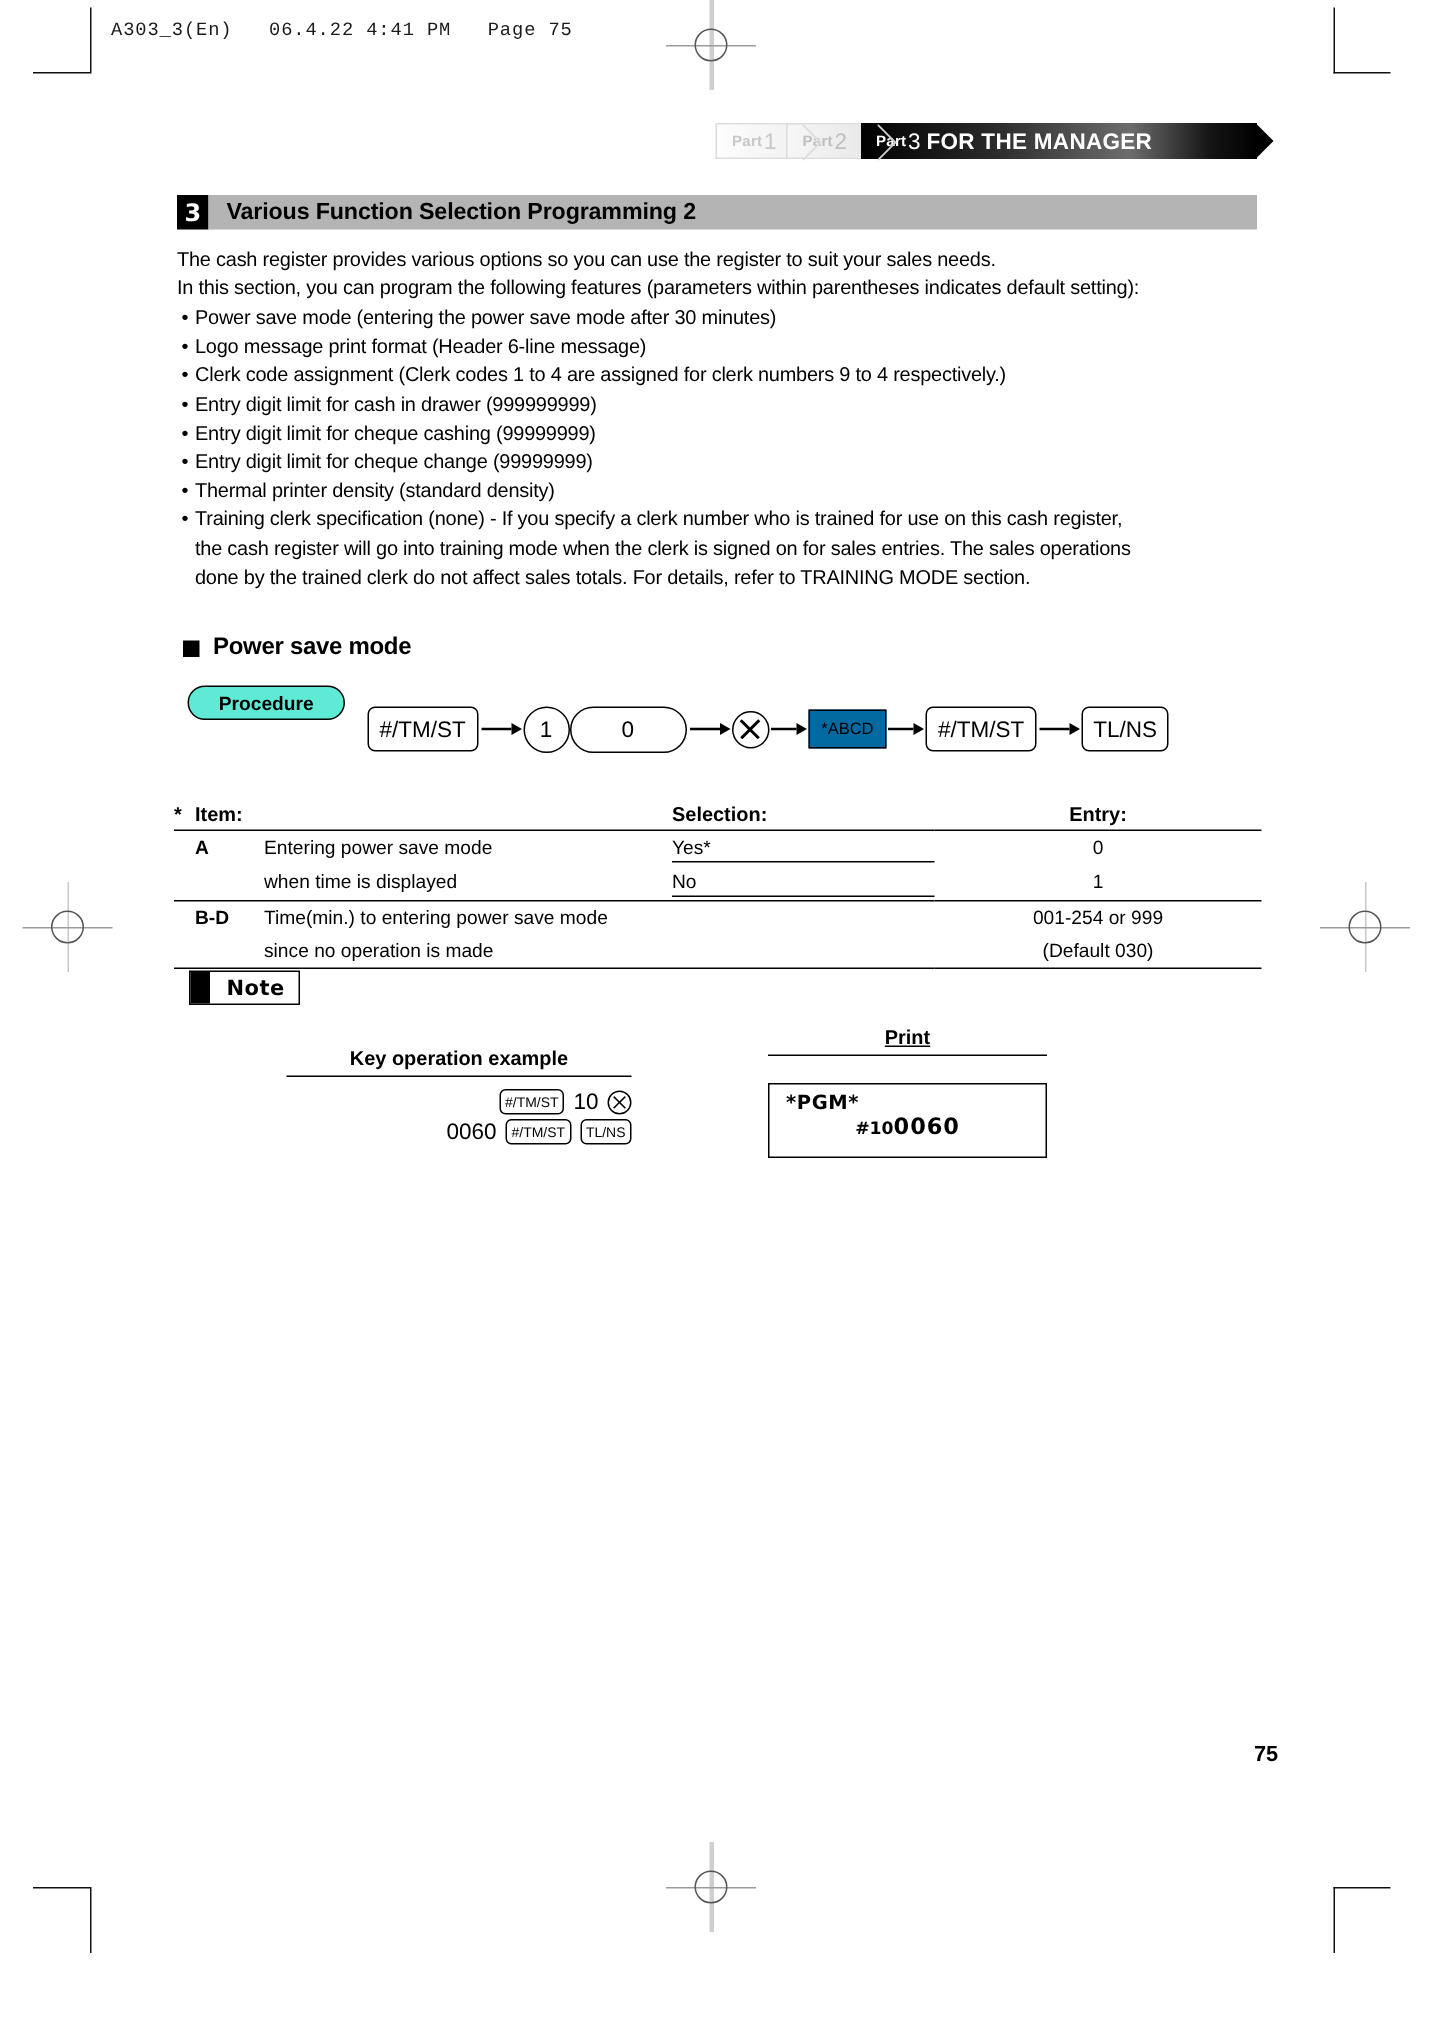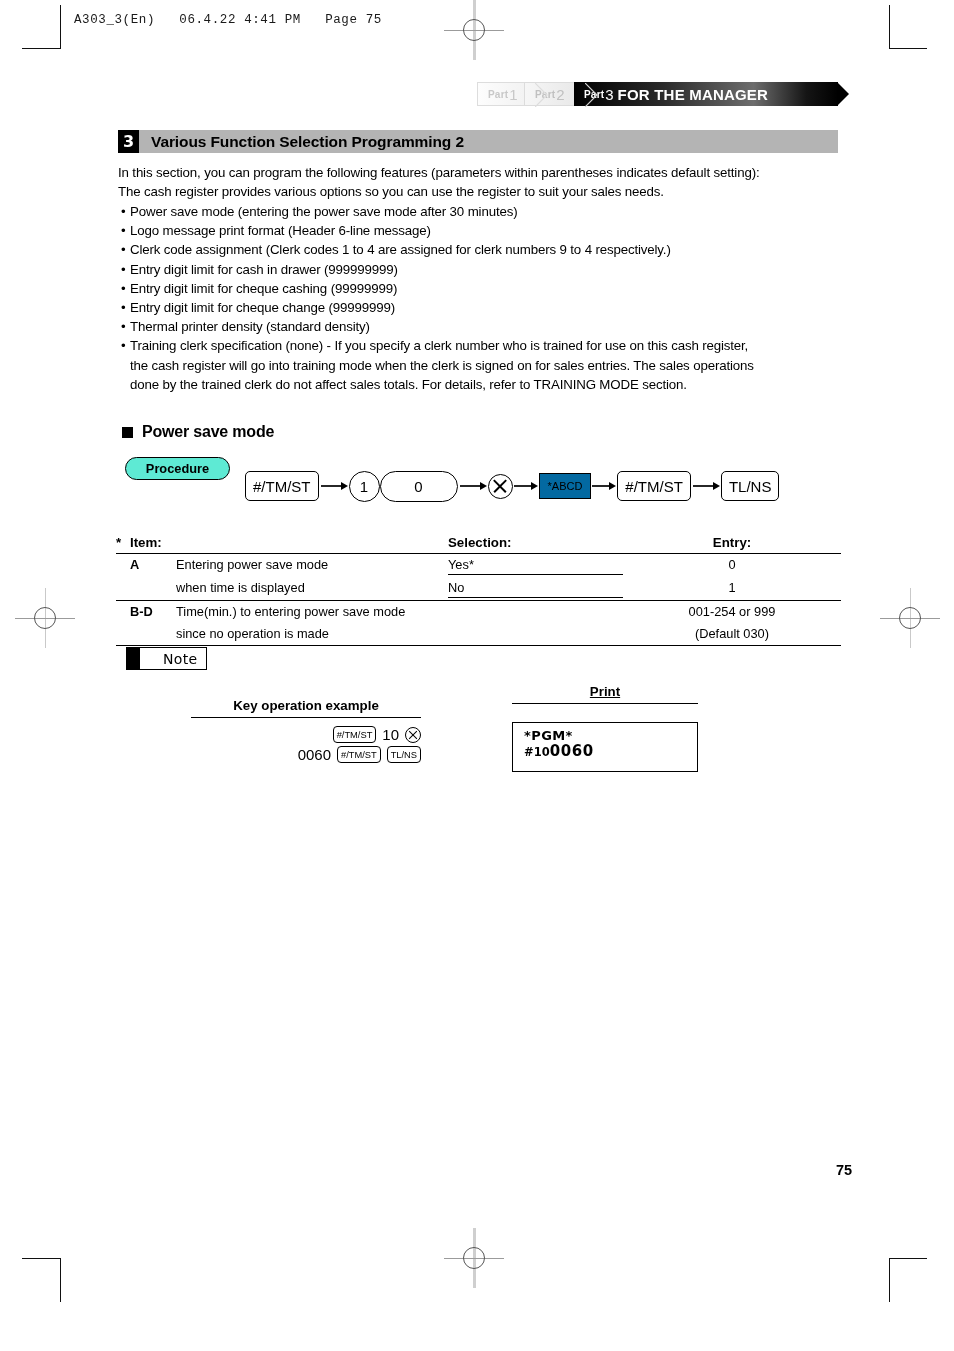--- a/index.html
+++ b/index.html
@@ -236,23 +236,23 @@
     left: 126px; top: 647px;
     display: flex; align-items: center; gap: 14px;
   }
   .note-box {
     display: flex; align-items: stretch;
     height: 23px;
     border: 1.8px solid #000;
   }
   .note-tab { width: 13px; background: #000; }
   .note-label {
-    padding: 0 9px 0 23px;
+    padding: 0 9px 0 11px;
     display: flex; align-items: center;
-    font-size: 14px; font-weight: normal; letter-spacing: 0.3px;
+    font-size: 14px; font-weight: bold; letter-spacing: 0.3px;
     font-family: "DejaVu Sans", sans-serif;
   }
   .note-text {
     font-size: 12.8px; font-style: italic; letter-spacing: -0.1px;
   }
 
   
   .koe-head {
     position: absolute;
     left: 191px; top: 698px;
@@ -305,21 +305,21 @@
   .print-box {
     position: absolute;
     left: 512px; top: 722px;
     width: 186px; height: 50px;
     border: 1.6px solid #000;
     background: #fff;
     padding: 6px 11px 0 11px;
     font-family: "DejaVu Sans", sans-serif;
   }
   .pgm-line { font-size: 13px; font-weight: bold; letter-spacing: 0.4px; line-height: 14px; }
-  .pb-row { display: flex; justify-content: flex-start; align-items: baseline; line-height: 16px; }
+  .pb-row { display: flex; justify-content: center; align-items: baseline; line-height: 16px; }
   .pb-left { font-size: 11.5px; font-weight: bold; }
   .pb-right { font-size: 15px; font-weight: bold; letter-spacing: 0.6px; }
 
   
   .page-num {
     position: absolute;
     left: 836px; top: 1162px;
     font-size: 14.5px; font-weight: bold;
   }
 </style>
@@ -388,22 +388,22 @@
     </span>
   </div>
 </div>
 
 <div class="section-title-row">
   <div class="sec-num">3</div>
   <div class="sec-bar">Various Function Selection Programming 2</div>
 </div>
 
 <div class="intro">
+  <div class="line">The cash register provides various options so you can use the register to suit your sales needs.</div>
   <div class="line">In this section, you can program the following features (parameters within parentheses indicates default setting):</div>
-  <div class="line">The cash register provides various options so you can use the register to suit your sales needs.</div>
 </div>
 
 <div class="bullets">
   <div class="bi">
       <span class="bdot">•</span>
       <span class="btxt">Power save mode (entering the power save mode after 30 minutes)</span>
     </div>
   <div class="bi">
       <span class="bdot">•</span>
       <span class="btxt">Logo message print format (Header 6-line message)</span>

